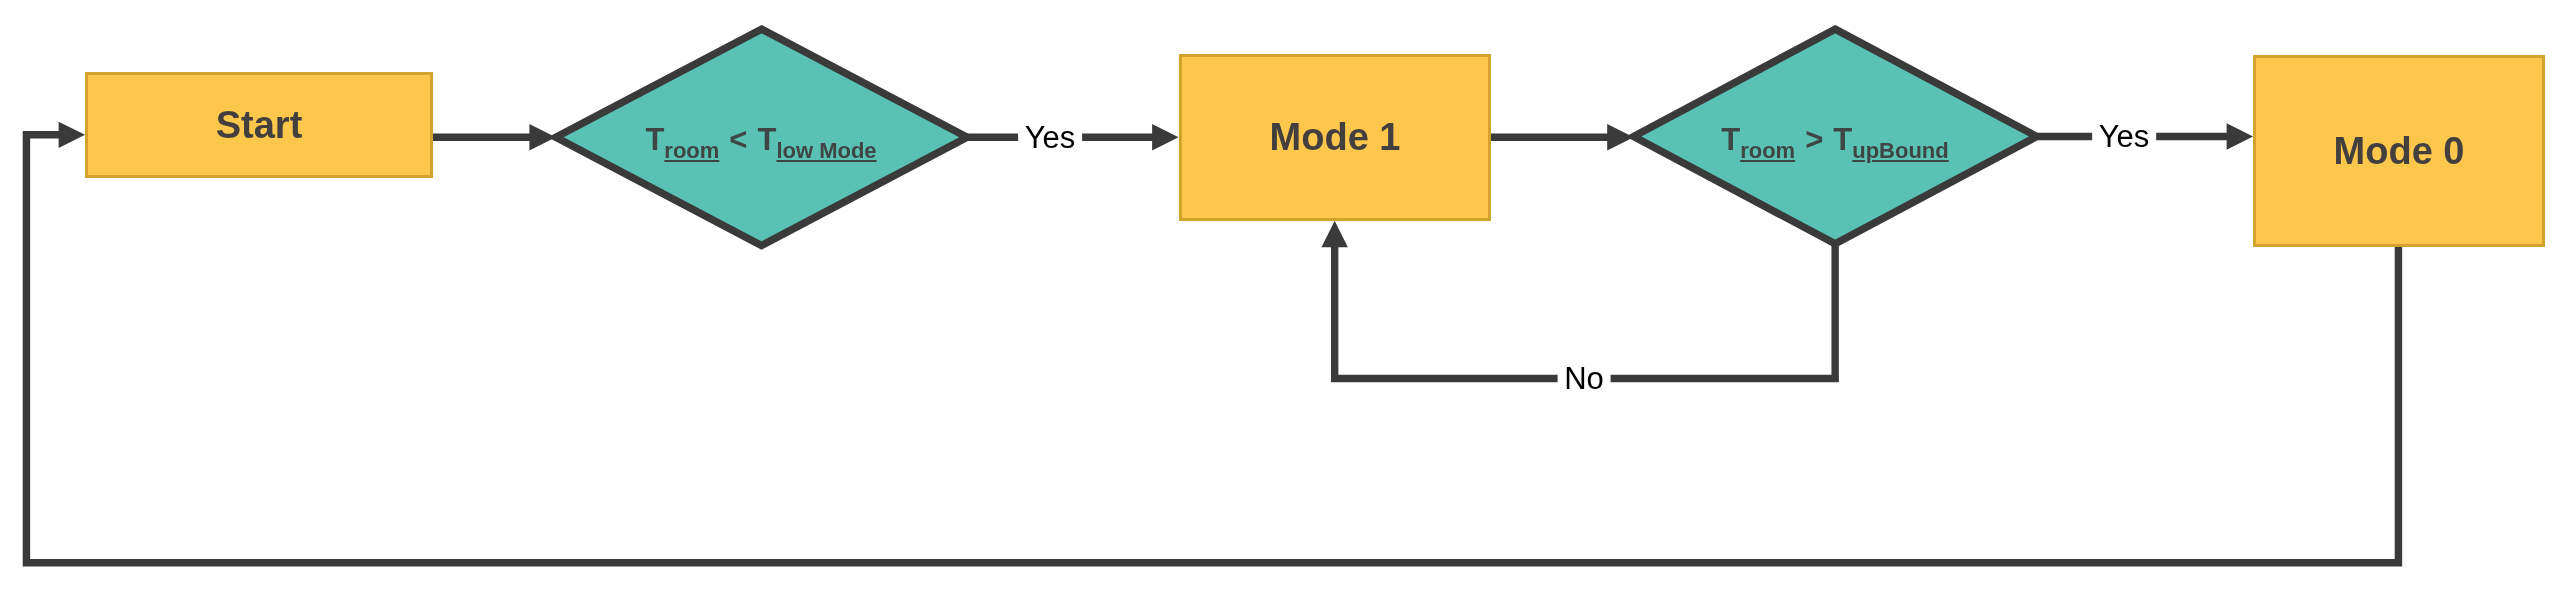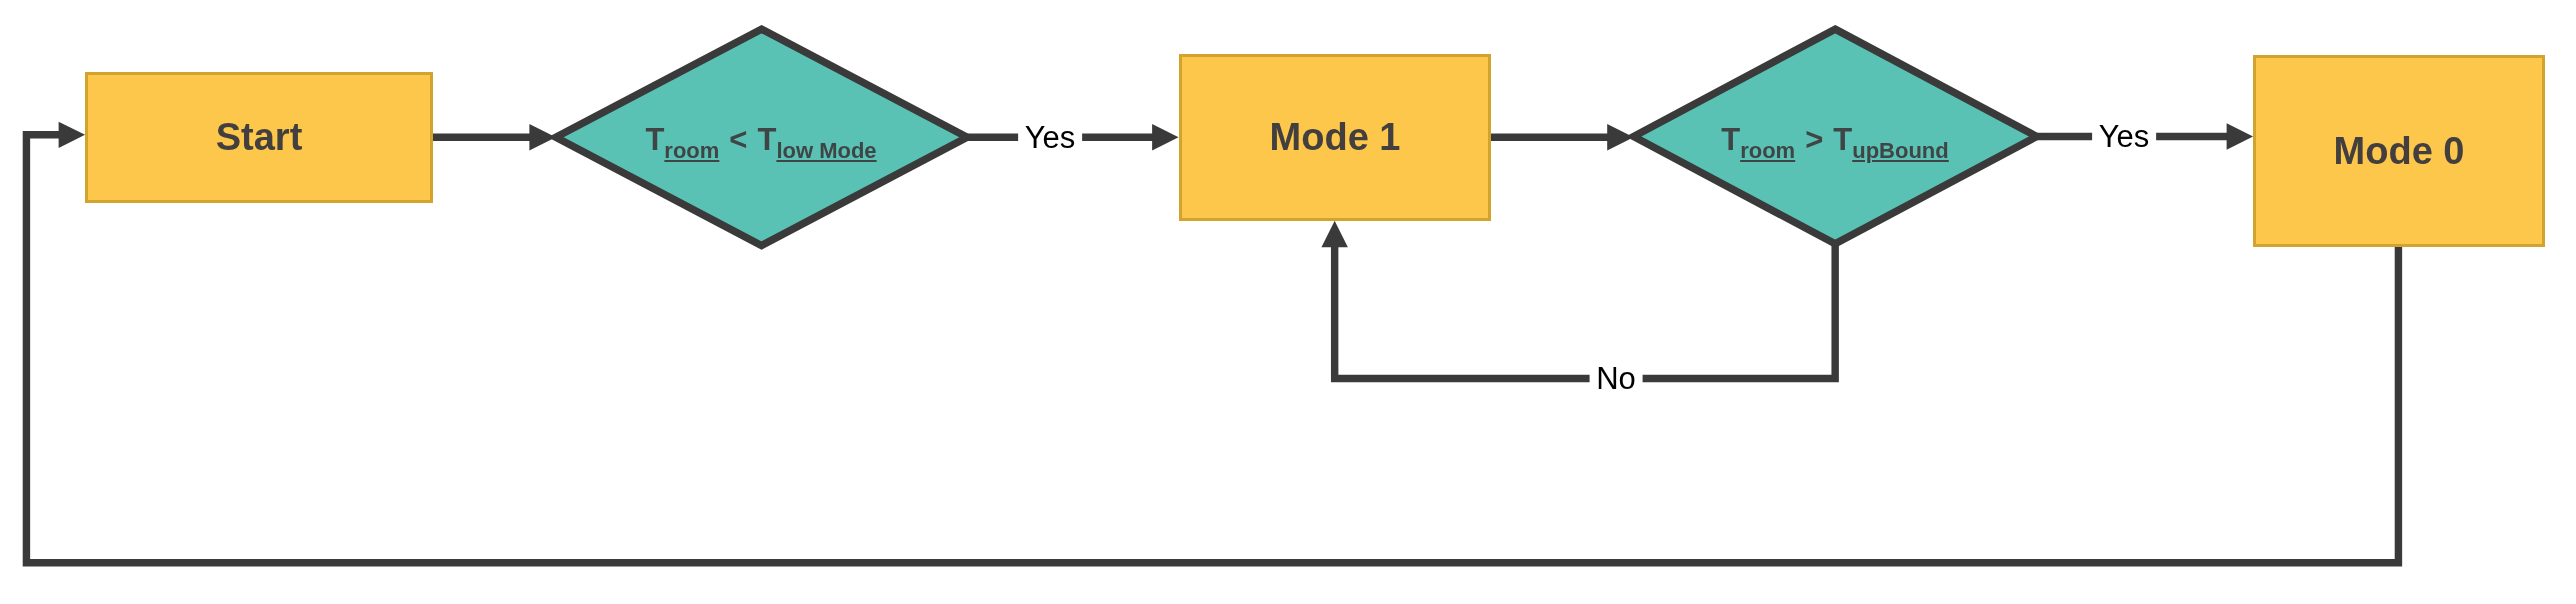--- a/index.html
+++ b/index.html
@@ -28,21 +28,21 @@
     justify-content: center;
     text-align: center;
   }
   .process {
     background: #FDC74C;
     border: 3.3px solid #D2A42E;
     color: #433F3F;
     font-size: 38px;
     font-weight: bold;
   }
-  .node-start { left: 85px; top: 72px;  width: 348px; height: 131px; align-items: center; }
+  .node-start { left: 85px; top: 72px;  width: 348px; height: 106px; align-items: center; }
   .node-mode1 { left: 1179px; top: 54px; width: 312px; height: 167px; }
   .node-mode0 { left: 2253px; top: 55px; width: 292px; height: 192px; }
 
   .decision-label {
     position: absolute;
     transform: translate(-50%, -50%);
     color: #3F4545;
     font-weight: bold;
     font-size: 31px;
     white-space: nowrap;
@@ -65,21 +65,21 @@
     transform: translate(-50%, -50%);
     background: #ffffff;
     color: #000000;
     font-size: 31px;
     padding: 0 6.6px;
     white-space: nowrap;
     line-height: 1.1;
   }
   .lbl-yes1 { left: 1050px; top: 138px; }
   .lbl-yes2 { left: 2124px; top: 137px; }
-  .lbl-no   { left: 1584px; top: 379px; margin-left: 32px; }
+  .lbl-no   { left: 1584px; top: 379px; }
 </style>
 </head>
 <body>
 
 <div id="canvas">
 
   <svg id="wires" viewBox="0 0 3119 732" xmlns="http://www.w3.org/2000/svg">
 
     <path d="M2904,267 L2904,681 L32,681 L32,163 L88,163" fill="none" stroke="#3A3A3A" stroke-width="9"></path>
     <polygon points="103,163 71,147 71,179" fill="#3A3A3A"></polygon>

